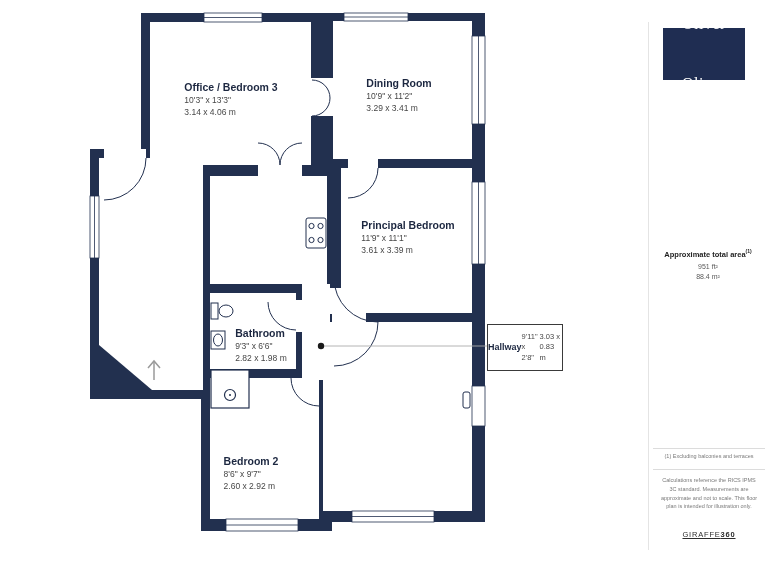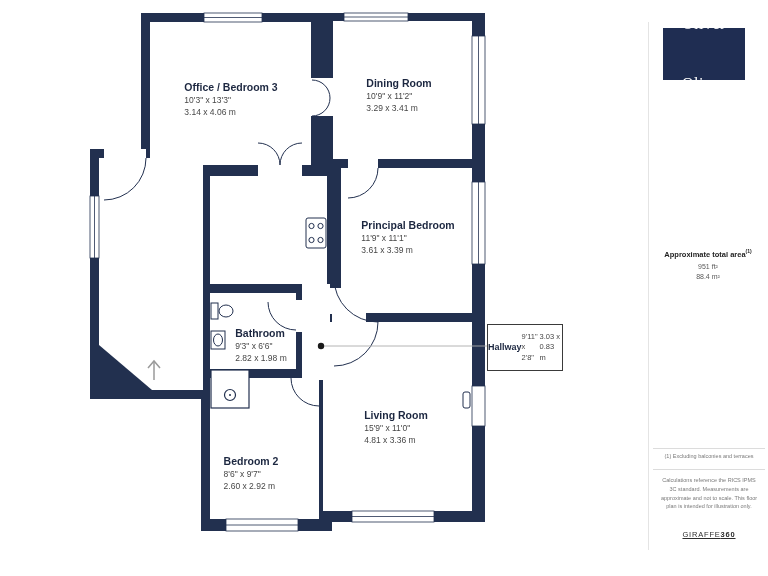--- a/index.html
+++ b/index.html
@@ -165,25 +165,20 @@
     <div class="room-dim">9'3" x 6'6"</div>
     <div class="room-dim">2.82 x 1.98 m</div>
   </div>
 
   <div class="hallway-box">
     <div class="room-name">Hallway</div>
     <div class="room-dim">9'11" x 2'8"</div>
     <div class="room-dim">3.03 x 0.83 m</div>
   </div>
 
-  <div class="room-label" style="left:396px;top:428px">
-    <div class="room-name">Living Room</div>
-    <div class="room-dim">15'9" x 11'0"</div>
-    <div class="room-dim">4.81 x 3.36 m</div>
-  </div>
 
   <div class="room-label" style="left:251px;top:474px">
     <div class="room-name">Bedroom 2</div>
     <div class="room-dim">8'6" x 9'7"</div>
     <div class="room-dim">2.60 x 2.92 m</div>
   </div>
 
   <div class="v-divider"></div>
 
   <div class="logo">

